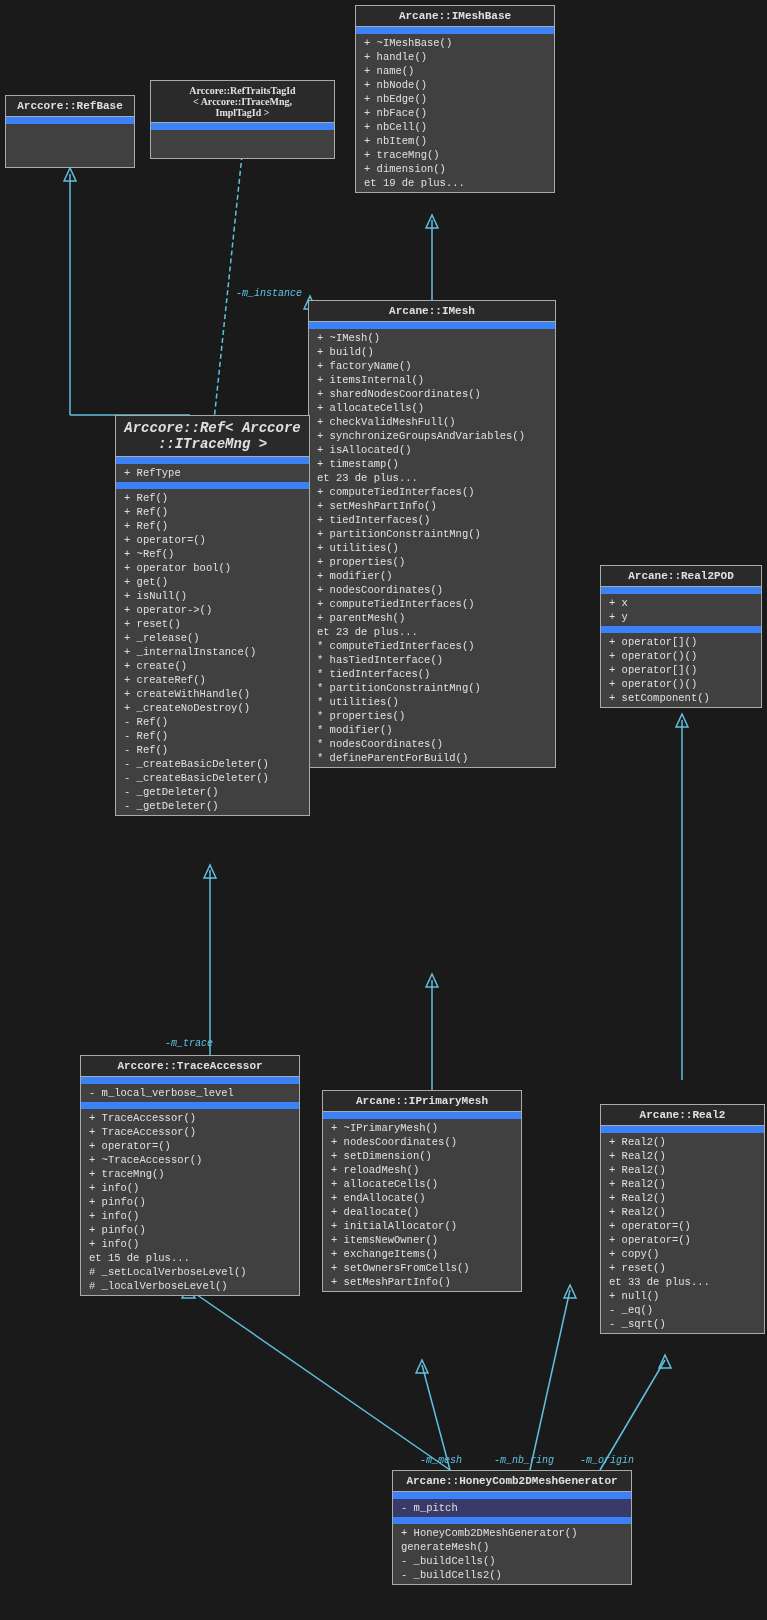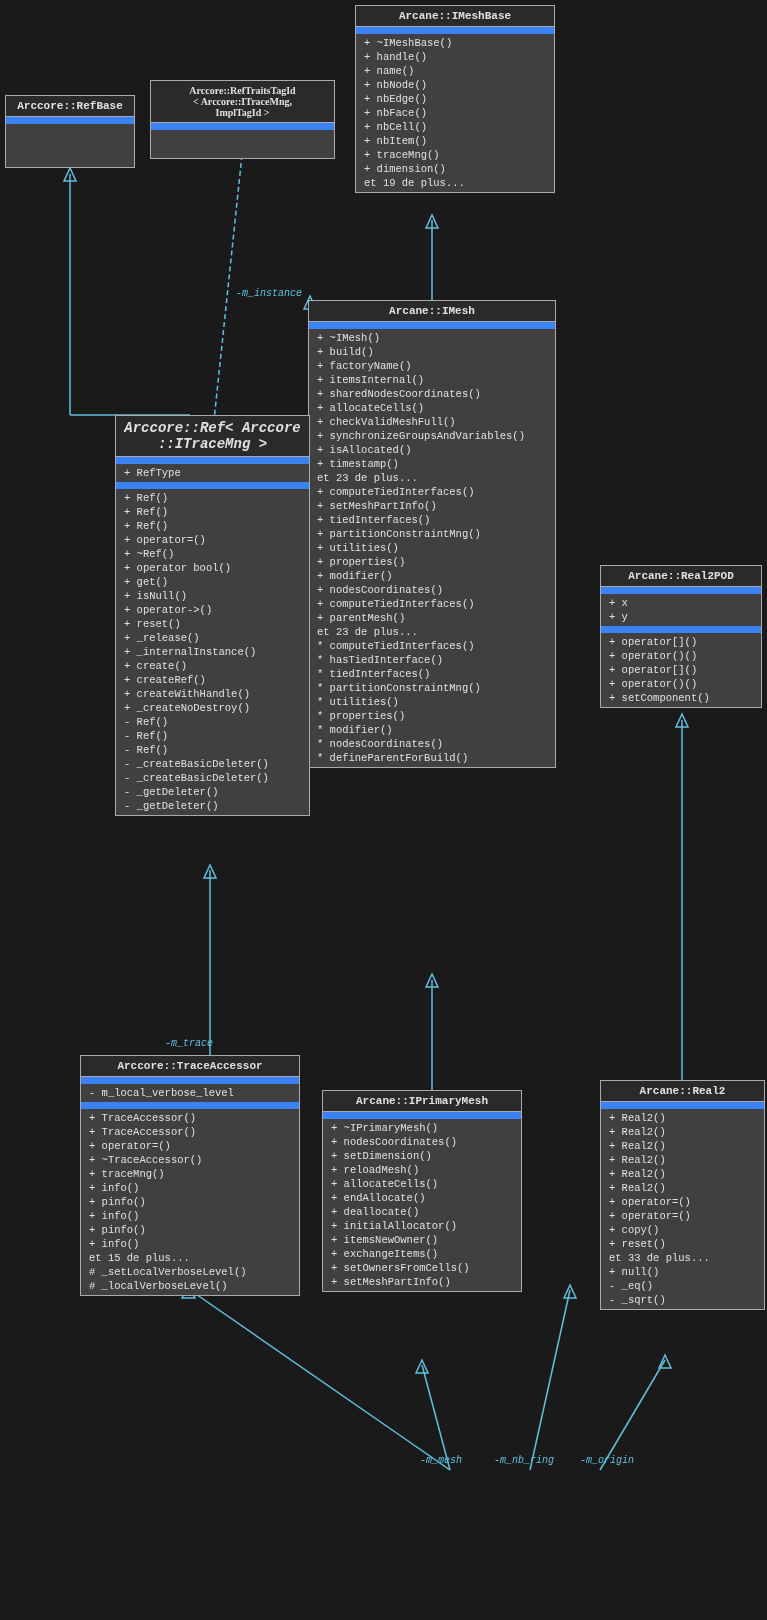--- a/index.html
+++ b/index.html
@@ -259,21 +259,21 @@
       <div class="uml-row">+ deallocate()</div>
       <div class="uml-row">+ initialAllocator()</div>
       <div class="uml-row">+ itemsNewOwner()</div>
       <div class="uml-row">+ exchangeItems()</div>
       <div class="uml-row">+ setOwnersFromCells()</div>
       <div class="uml-row">+ setMeshPartInfo()</div>
     </div>
   </div>
 
 
-  <div class="uml-box" style="left:600px; top:1080px; width:165px;">
+  <div class="uml-box" style="left:600px; top:1104px; width:165px;">
     <div class="uml-title">Arcane::Real2</div>
     <div class="uml-section">
       <div class="uml-row">+ Real2()</div>
       <div class="uml-row">+ Real2()</div>
       <div class="uml-row">+ Real2()</div>
       <div class="uml-row">+ Real2()</div>
       <div class="uml-row">+ Real2()</div>
       <div class="uml-row">+ Real2()</div>
       <div class="uml-row">+ operator=()</div>
       <div class="uml-row">+ operator=()</div>
@@ -283,14 +283,26 @@
       <div class="uml-row">+ null()</div>
       <div class="uml-row">- _eq()</div>
       <div class="uml-row">- _sqrt()</div>
     </div>
   </div>
 
   <div class="arrow-label" style="left:420px; top:1455px;">-m_mesh</div>
   <div class="arrow-label" style="left:494px; top:1455px;text-align:right;">-m_nb_ring</div>
   <div class="arrow-label" style="left:570px; top:1455px;margin-left:10px;">-m_origin</div>
 
+  <div class="uml-box" style="left:392px; top:1470px; width:240px;">
+    <div class="uml-title">Arcane::HoneyComb2DMeshGenerator</div>
+    <div class="uml-section" style="background:#3a3a6a;">
+      <div class="uml-row highlighted">-  m_pitch</div>
+    </div>
+    <div class="uml-section">
+      <div class="uml-row">+ HoneyComb2DMeshGenerator()</div>
+      <div class="uml-row">  generateMesh()</div>
+      <div class="uml-row">- _buildCells()</div>
+      <div class="uml-row">- _buildCells2()</div>
+    </div>
+  </div>
 
 </div>
 
 </body></html>

